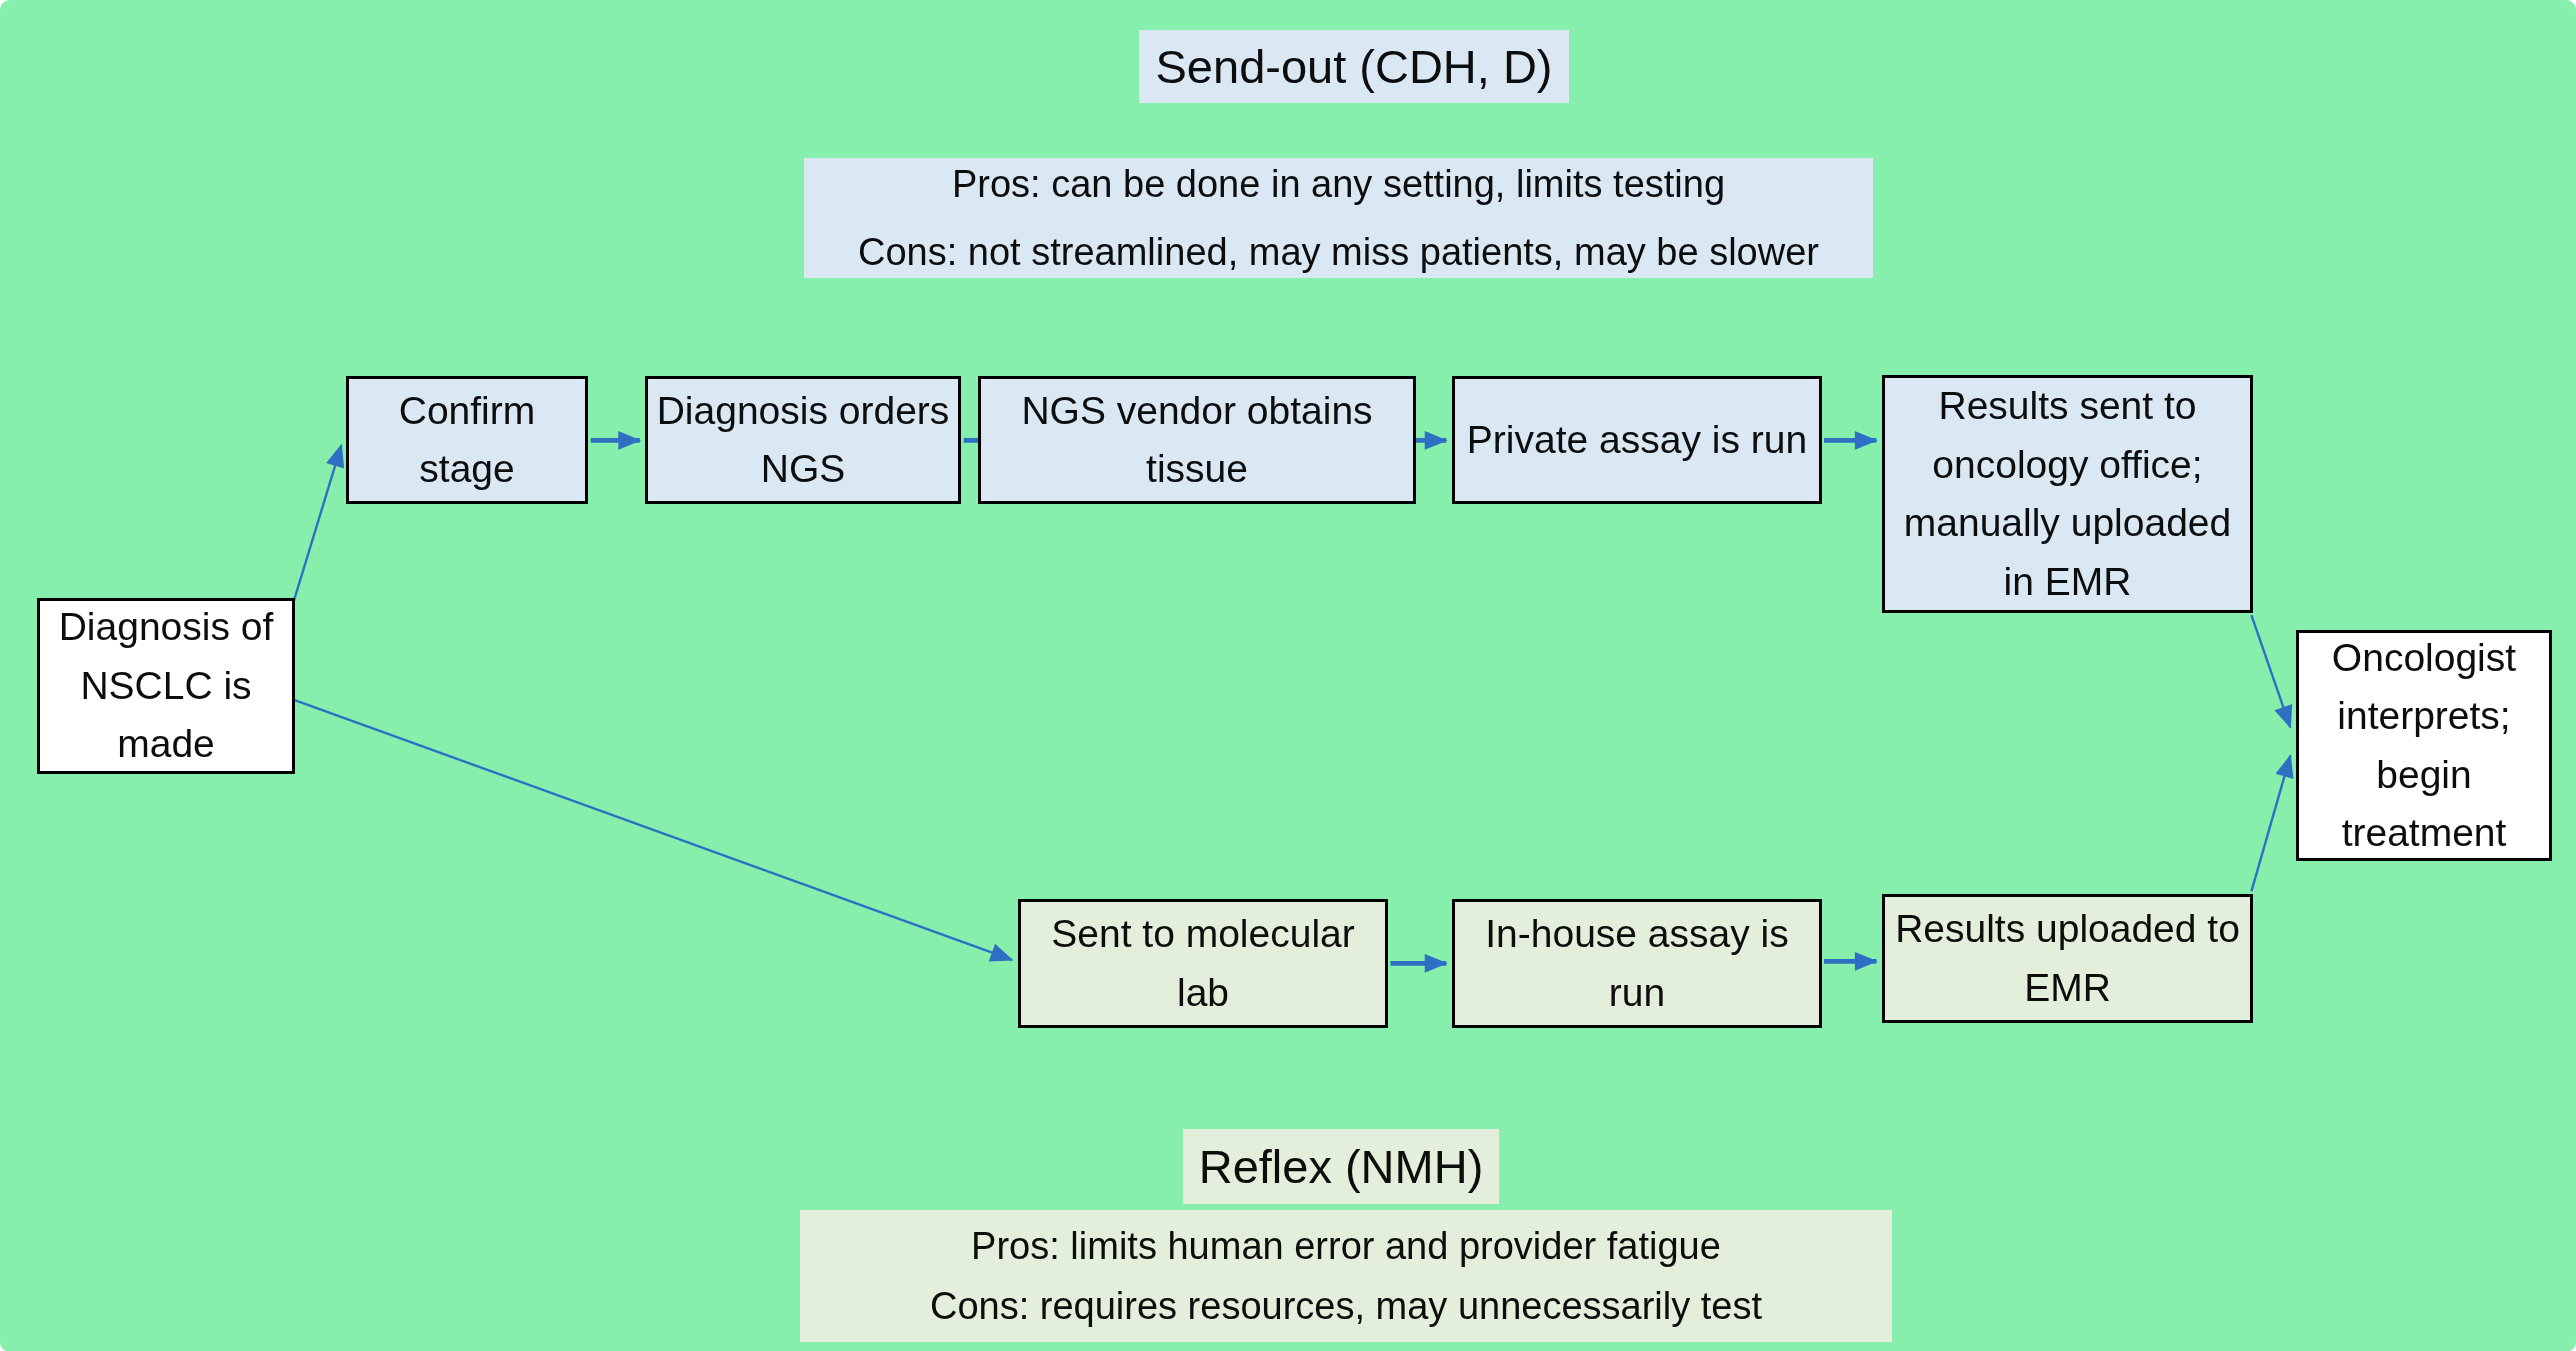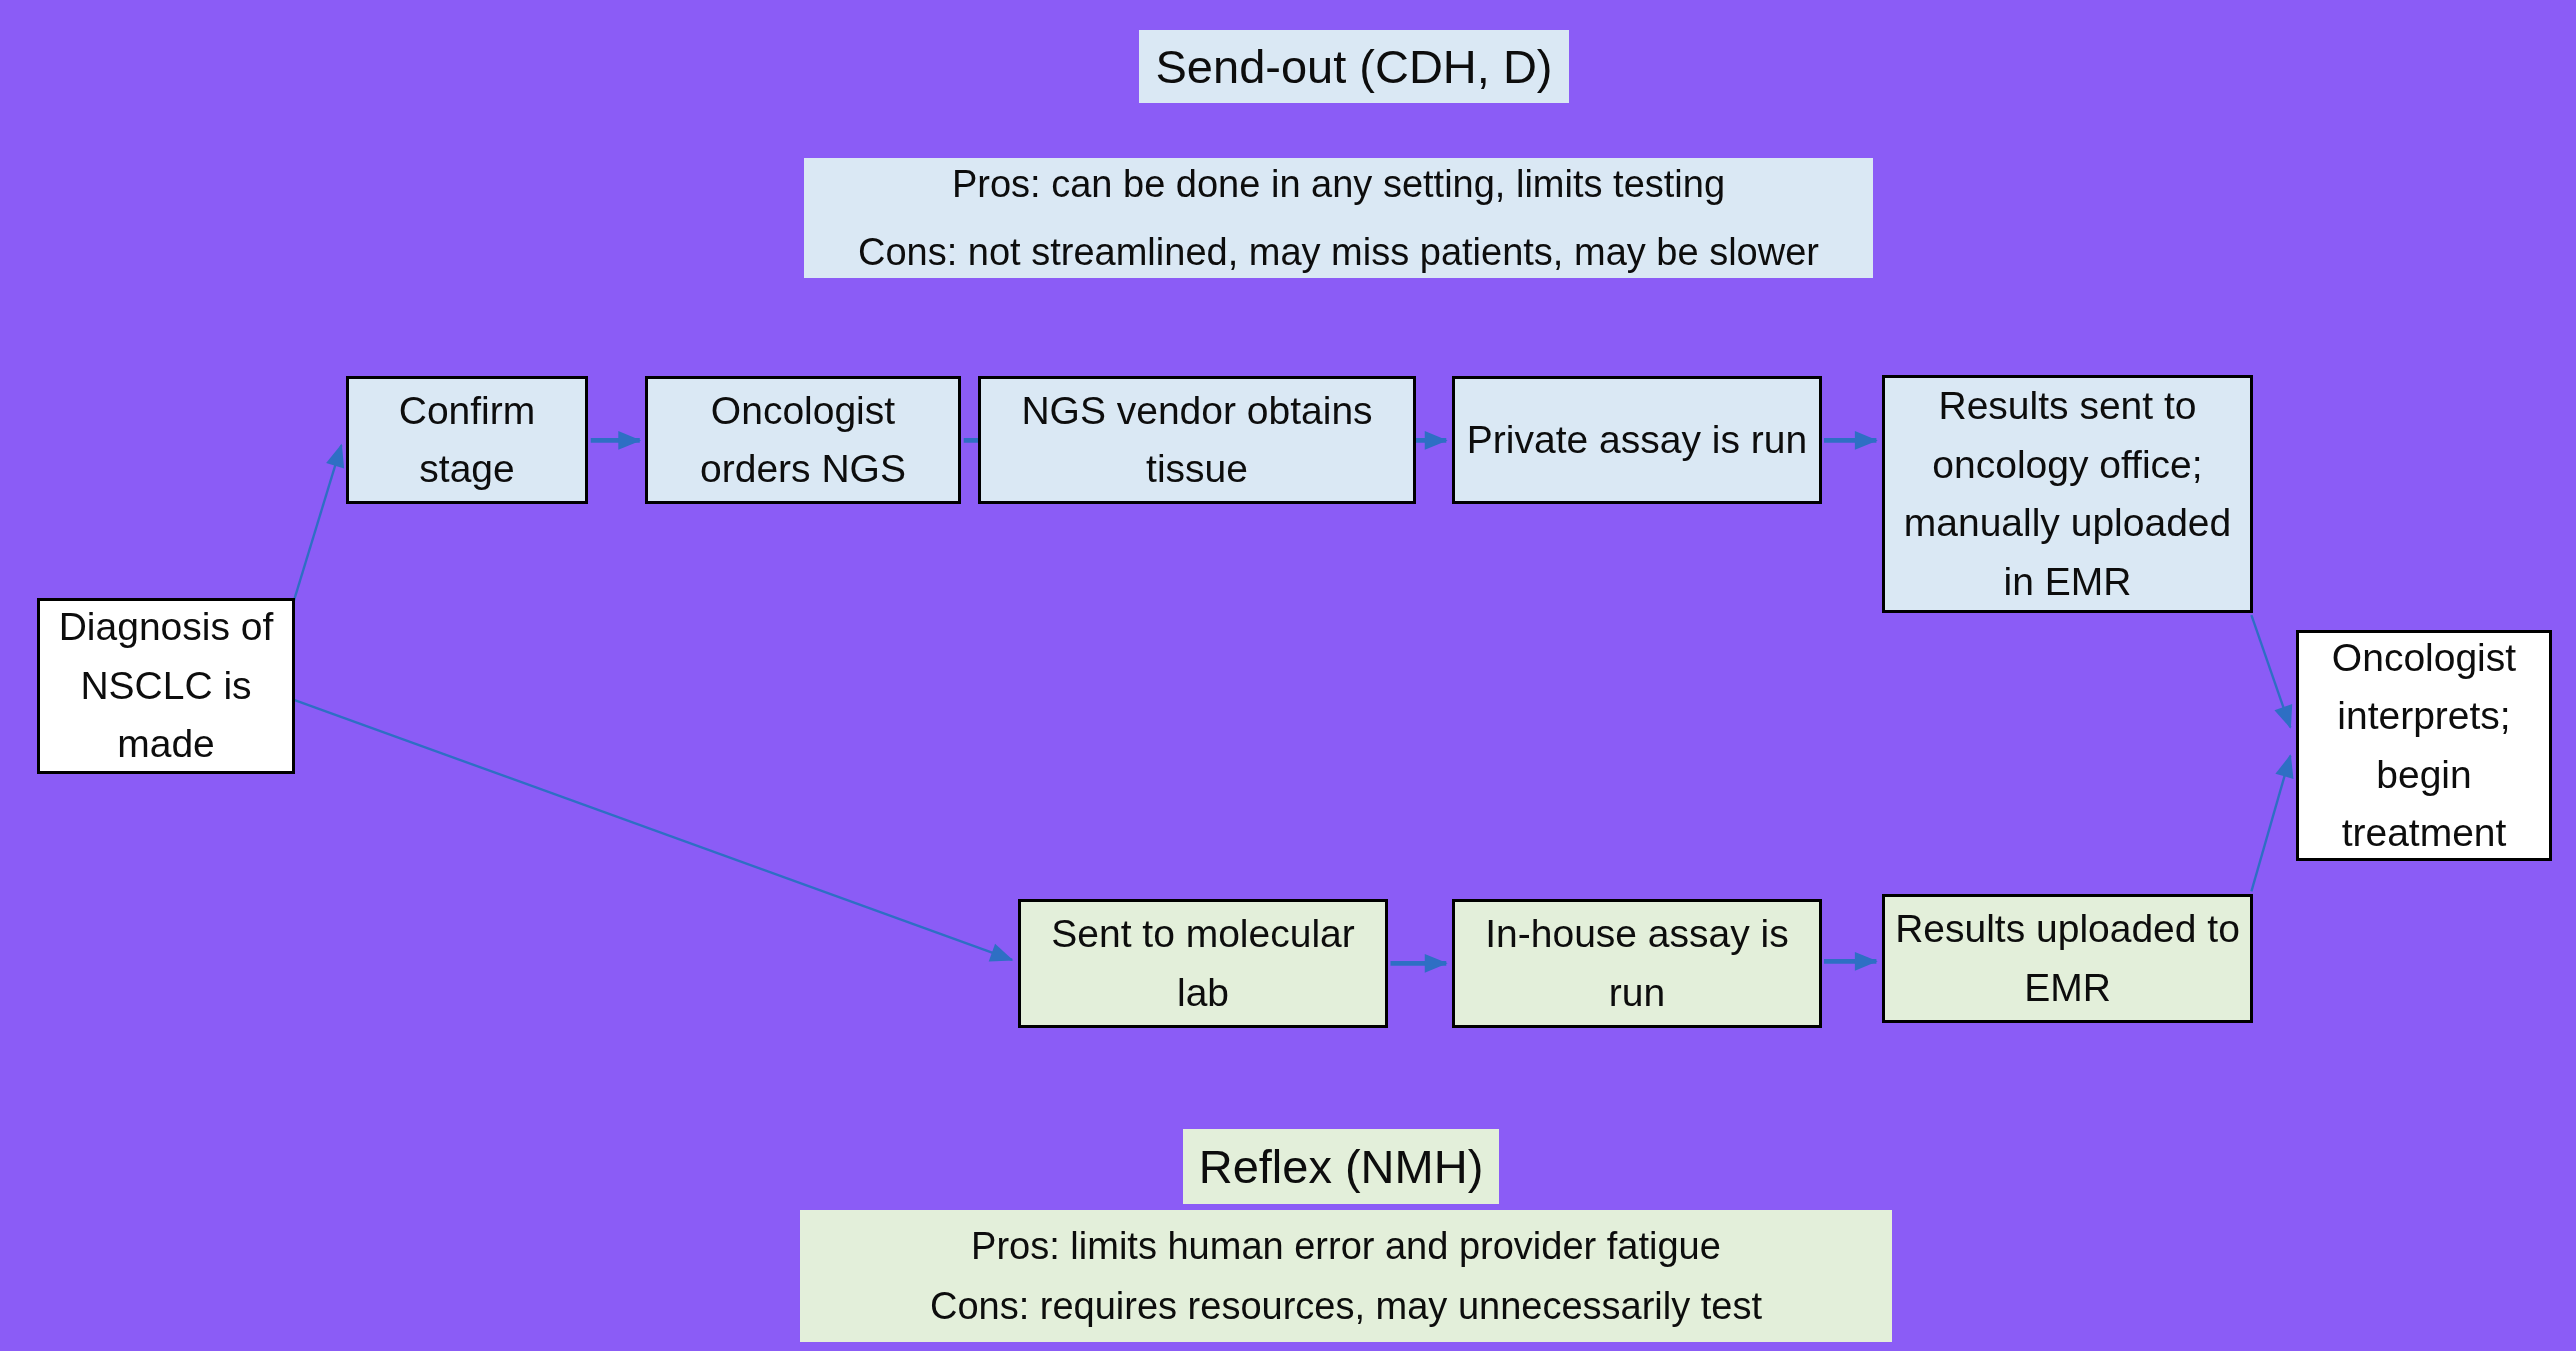--- a/index.html
+++ b/index.html
@@ -4,24 +4,25 @@
 <style>
   html, body {
     margin: 0;
     padding: 0;
     background: #ffffff;
   }
   .canvas {
     position: relative;
     width: 2576px;
     height: 1352px;
-    background: #8b5cf6;
+    background: #86efac;
     font-family: "Liberation Sans", sans-serif;
     color: #0d0d0d;
     overflow: hidden;
+    border-radius: 10px;
   }
   .arrows {
     position: absolute;
     left: 0;
     top: 0;
     width: 2576px;
     height: 1352px;
     pointer-events: none;
   }
   .arrows line {
@@ -113,21 +114,21 @@
 
   <div id="sendout-proscons" class="proscons fill-blue">
     <div>Pros: can be done in any setting, limits testing</div>
     <div>Cons: not streamlined, may miss patients, may be slower</div>
   </div>
 
   <div id="diagnosis" class="node bordered fill-white">Diagnosis of NSCLC is made</div>
 
   <div id="confirm-stage" class="node bordered fill-blue">Confirm stage</div>
 
-  <div id="oncologist-orders" class="node bordered fill-blue">Oncologist orders NGS</div>
+  <div id="oncologist-orders" class="node bordered fill-blue">Diagnosis orders NGS</div>
 
   <div id="ngs-vendor" class="node bordered fill-blue">NGS vendor obtains tissue</div>
 
   <div id="private-assay" class="node bordered fill-blue">Private assay is run</div>
 
   <div id="results-sent" class="node bordered fill-blue">Results sent to oncology office; manually uploaded in EMR</div>
 
   <div id="sent-molecular" class="node bordered fill-green">Sent to molecular lab</div>
 
   <div id="oncologist-interprets" class="node bordered fill-white">Oncologist interprets; begin treatment</div>

